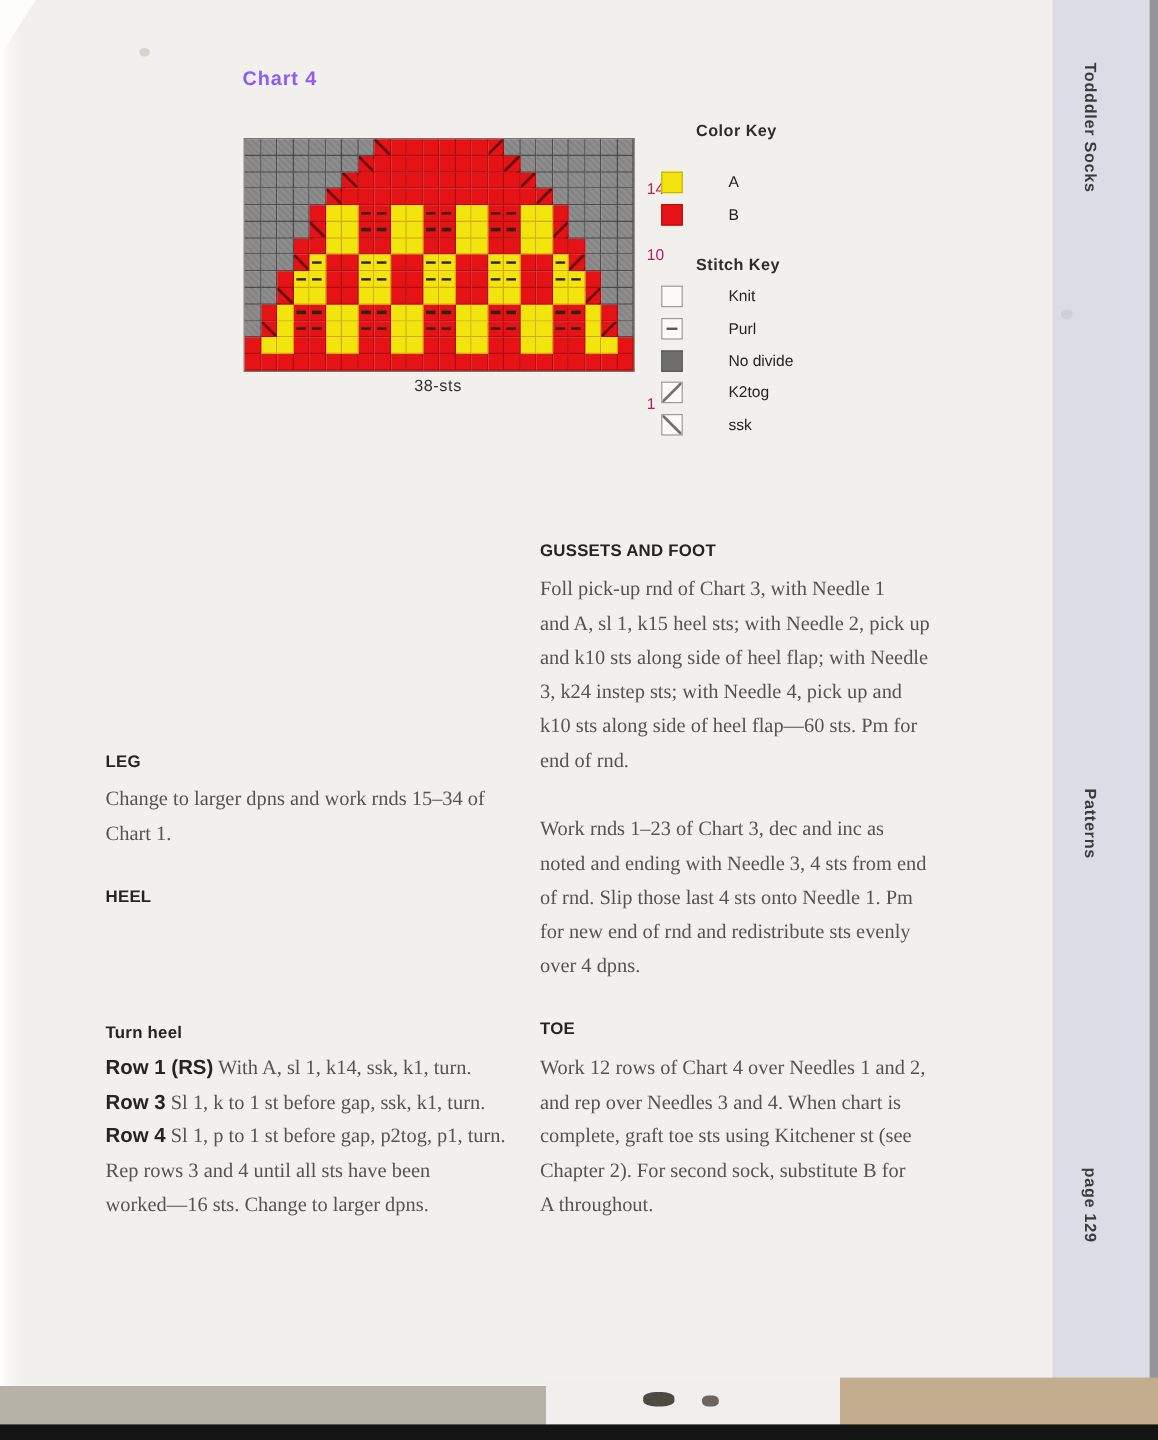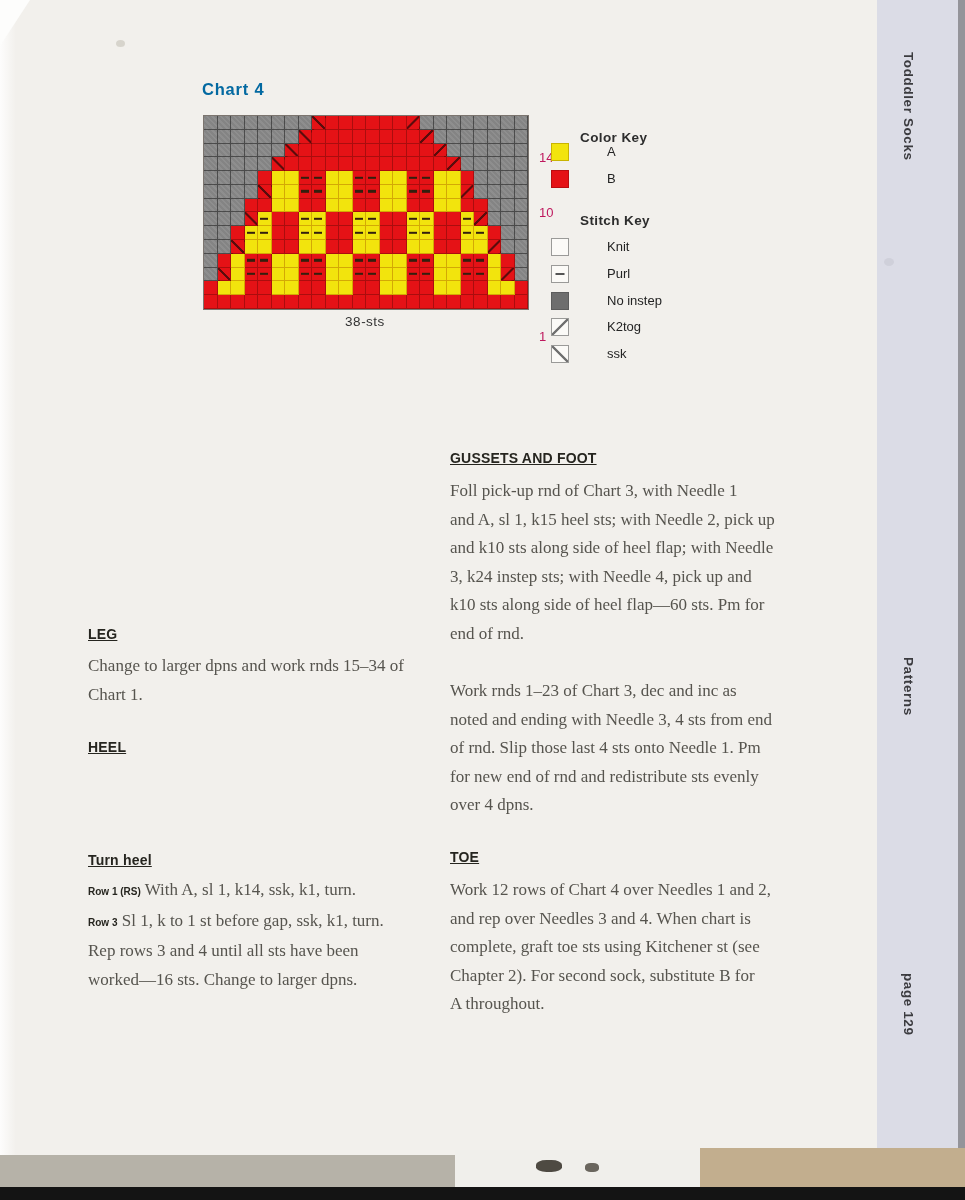--- a/index.html
+++ b/index.html
@@ -1,21 +1,21 @@
 <!DOCTYPE html>
 <html><head>
 <meta charset="utf-8">
 <style>
   html,body{margin:0;padding:0;}
   .page{position:relative;width:965px;height:1200px;background:#f2f0ec;overflow:hidden;
         font-family:"Liberation Sans",sans-serif;}
   .abs{position:absolute;}
 
   
-  .chart-title{left:202px;top:80px;font-size:16.5px;font-weight:600;color:#0369a1;letter-spacing:.8px;}
+  .chart-title{left:202px;top:57px;font-size:16.5px;font-weight:600;color:#8b5cf6;letter-spacing:.8px;}
   .chart-wrap{left:203px;top:115px;width:324px;}
   .grid{display:grid;grid-template-columns:repeat(24,13.5px);grid-auto-rows:13.79px;
         border:1px solid rgba(60,50,45,.65);width:324px;box-sizing:content-box;}
   .cell{box-sizing:border-box;border-right:1px solid rgba(60,40,30,.45);
         border-bottom:1px solid rgba(60,40,30,.45);position:relative;}
   .cG{background:#8e8e8e;border-color:rgba(55,55,55,.75);
       background-image:repeating-linear-gradient(45deg,rgba(0,0,0,.07) 0 2px,transparent 2px 4px);}
   .cR{background:#e51216;border-color:rgba(140,10,10,.65);}
   .cY{background:#f2e40d;border-color:rgba(190,130,0,.6);}
   .purl::after{content:"";position:absolute;left:50%;top:50%;width:8px;height:2.4px;
@@ -38,23 +38,23 @@
   .sw-purl::after{content:"";position:absolute;left:50%;top:50%;width:9px;height:2px;
                   transform:translate(-50%,-50%);background:#555;}
   .sw-k2tog{background-image:linear-gradient(135deg,transparent 43%,#6f6f6f 47%,#6f6f6f 53%,transparent 57%);}
   .sw-ssk{background-image:linear-gradient(45deg,transparent 43%,#6f6f6f 47%,#6f6f6f 53%,transparent 57%);}
   .key-label{position:absolute;left:56px;top:1px;font-size:13px;color:#242424;white-space:nowrap;}
 
   
   .serif{font-family:"Liberation Serif","DejaVu Serif",serif;font-size:17px;line-height:28.5px;
          color:#56544e;white-space:pre-line;}
   .heading{font-family:"Liberation Sans",sans-serif;font-weight:700;font-size:14px;
-           color:#26251f;letter-spacing:.2px;text-decoration:underline;}
+           color:#26251f;letter-spacing:.2px;}
   .instr{font-family:"Liberation Serif","DejaVu Serif",serif;font-size:17px;line-height:28.5px;color:#56544e;}
-  .instr b{font-family:"Liberation Sans",sans-serif;font-size:10px;font-weight:700;color:#26251f;}
+  .instr b{font-family:"Liberation Sans",sans-serif;font-size:17px;font-weight:700;color:#26251f;}
   .instr .t{white-space:pre-wrap;}
 
   
   .sidebar{left:877px;top:0;width:81px;height:1200px;background:#dbdce6;}
   .side-label{position:absolute;left:24px;writing-mode:vertical-rl;font-weight:700;
               font-size:13.5px;color:#3b3b3f;letter-spacing:.6px;white-space:nowrap;}
   .edge-right{left:958px;top:0;width:7px;height:1200px;background:#94949a;}
   .spine{left:0;top:0;width:16px;height:1200px;
          background:linear-gradient(to right,rgba(255,255,255,.85),rgba(255,255,255,0));}
   .corner{left:0;top:0;width:0;height:0;border-top:46px solid #fdfdfc;border-right:30px solid transparent;}
@@ -416,42 +416,42 @@
         <div class="cell cR"></div>
         <div class="cell cR"></div>
         <div class="cell cR"></div>
       </div>
     <div class="row-num" style="top:0px;">14</div>
     <div class="row-num" style="top:55.2px;">10</div>
     <div class="row-num" style="top:179.3px;">1</div>
     <div class="sts-label">38-sts</div>
   </div>
 
-  <div class="abs key-title" style="left:580px;top:130px;">Color Key</div>
+  <div class="abs key-title" style="left:580px;top:101px;">Color Key</div>
   <div class="key-row" style="top:143px;">
     <span class="swatch sw-A"></span>
     <span class="key-label">A</span>
   </div>
   <div class="key-row" style="top:170px;">
     <span class="swatch sw-B"></span>
     <span class="key-label">B</span>
   </div>
 
   <div class="abs key-title" style="left:580px;top:213px;">Stitch Key</div>
   <div class="key-row" style="top:238px;">
     <span class="swatch"></span>
     <span class="key-label">Knit</span>
   </div>
   <div class="key-row" style="top:265px;">
     <span class="swatch sw-purl"></span>
     <span class="key-label">Purl</span>
   </div>
   <div class="key-row" style="top:292px;">
     <span class="swatch sw-no"></span>
-    <span class="key-label">No instep</span>
+    <span class="key-label">No divide</span>
   </div>
   <div class="key-row" style="top:318px;">
     <span class="swatch sw-k2tog"></span>
     <span class="key-label">K2tog</span>
   </div>
   <div class="key-row" style="top:345px;">
     <span class="swatch sw-ssk"></span>
     <span class="key-label">ssk</span>
   </div>
 
@@ -459,20 +459,21 @@
   <div class="abs heading" style="left:88px;top:626px;">LEG</div>
   <div class="abs serif" style="left:88px;top:652px;width:350px;">Change to larger dpns and work rnds 15–34 of
 Chart 1.</div>
 
   <div class="abs heading" style="left:88px;top:739px;">HEEL</div>
 
   <div class="abs heading" style="left:88px;top:852px;">Turn heel</div>
   <div class="abs instr" style="left:88px;top:876px;width:350px;">
     <div><b>Row 1 (RS)</b><span class="t"> With A, sl 1, k14, ssk, k1, turn.</span></div>
     <div><b>Row 3</b><span class="t"> Sl 1, k to 1 st before gap, ssk, k1, turn.</span></div>
+    <div><b>Row 4</b><span class="t"> Sl 1, p to 1 st before gap, p2tog, p1, turn.</span></div>
     <div class="serif" style="white-space:pre-line;">Rep rows 3 and 4 until all sts have been
 worked—16 sts. Change to larger dpns.</div>
   </div>
 
   <div class="abs heading" style="left:450px;top:450px;">GUSSETS AND FOOT</div>
   <div class="abs serif" style="left:450px;top:477px;width:355px;">Foll pick-up rnd of Chart 3, with Needle 1
 and A, sl 1, k15 heel sts; with Needle 2, pick up
 and k10 sts along side of heel flap; with Needle
 3, k24 instep sts; with Needle 4, pick up and
 k10 sts along side of heel flap—60 sts. Pm for

